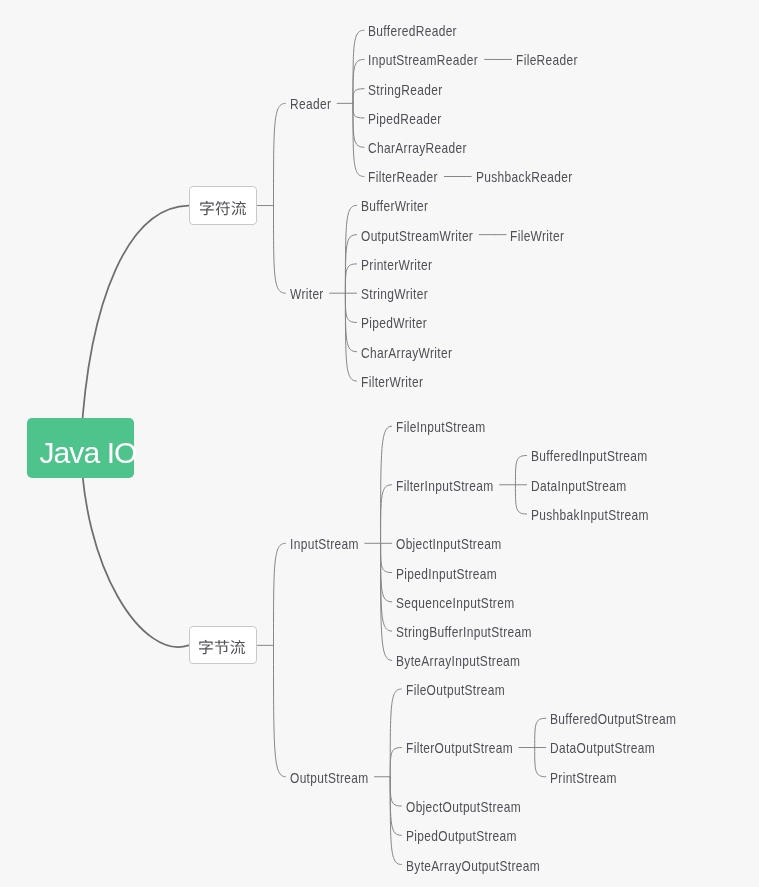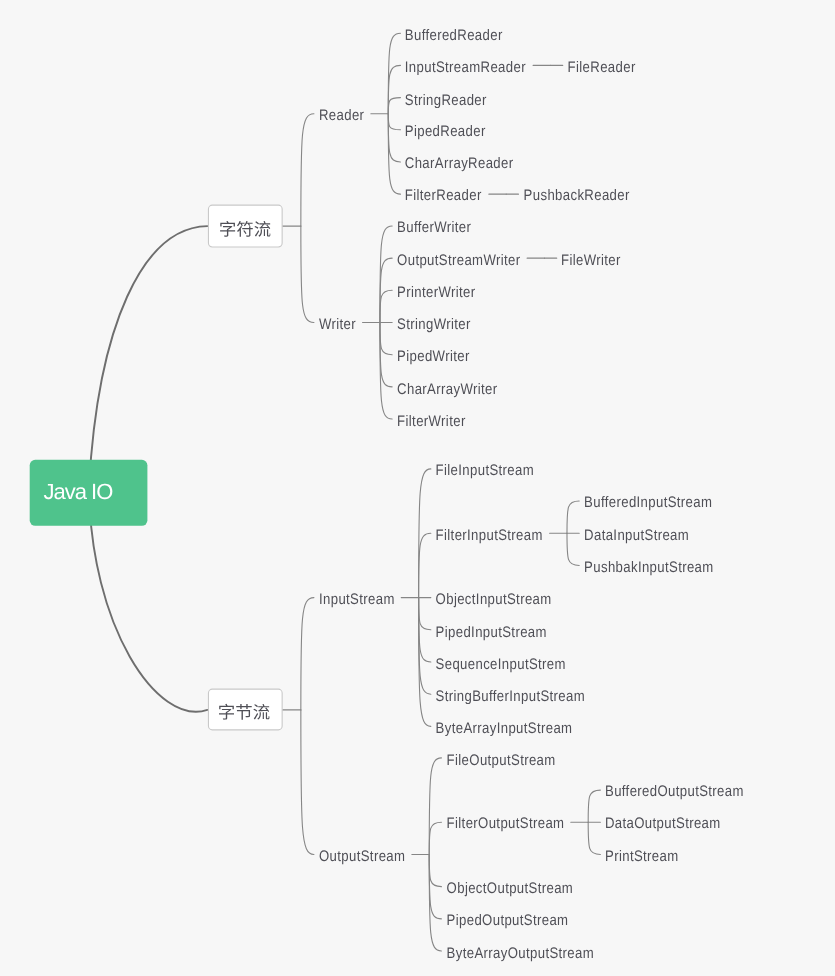--- a/index.html
+++ b/index.html
@@ -4,21 +4,21 @@
 <title>Java IO</title>
 <style>
   html,body{margin:0;padding:0;}
   body{width:759px;height:887px;background:#f7f7f7;
        font-family:"Liberation Sans","DejaVu Sans",sans-serif;overflow:hidden;}
   #stage{position:relative;width:759px;height:887px;background:#f7f7f7;}
   svg#links{position:absolute;left:0;top:0;width:759px;height:887px;}
   .lbl{position:absolute;white-space:nowrap;color:#4f4f56;font-size:13.9px;
        line-height:13.9px;letter-spacing:0.4px;
        transform:scaleX(0.86);transform-origin:0 50%;}
-  .root-node{position:absolute;background:#4fc38c;color:#ffffff;font-size:20px;
+  .root-node{position:absolute;background:#4fc38c;color:#ffffff;font-size:30px;
       border-radius:5px;line-height:1;letter-spacing:-0.9px;text-align:center;}
   .root-node span{position:absolute;white-space:nowrap;}
   .box-node{position:absolute;background:#ffffff;border:1px solid #bdbdbd;
       border-radius:4px;color:#4f4f56;line-height:1;}
 </style>
 </head>
 <body>
 
 <div id="stage">
 

